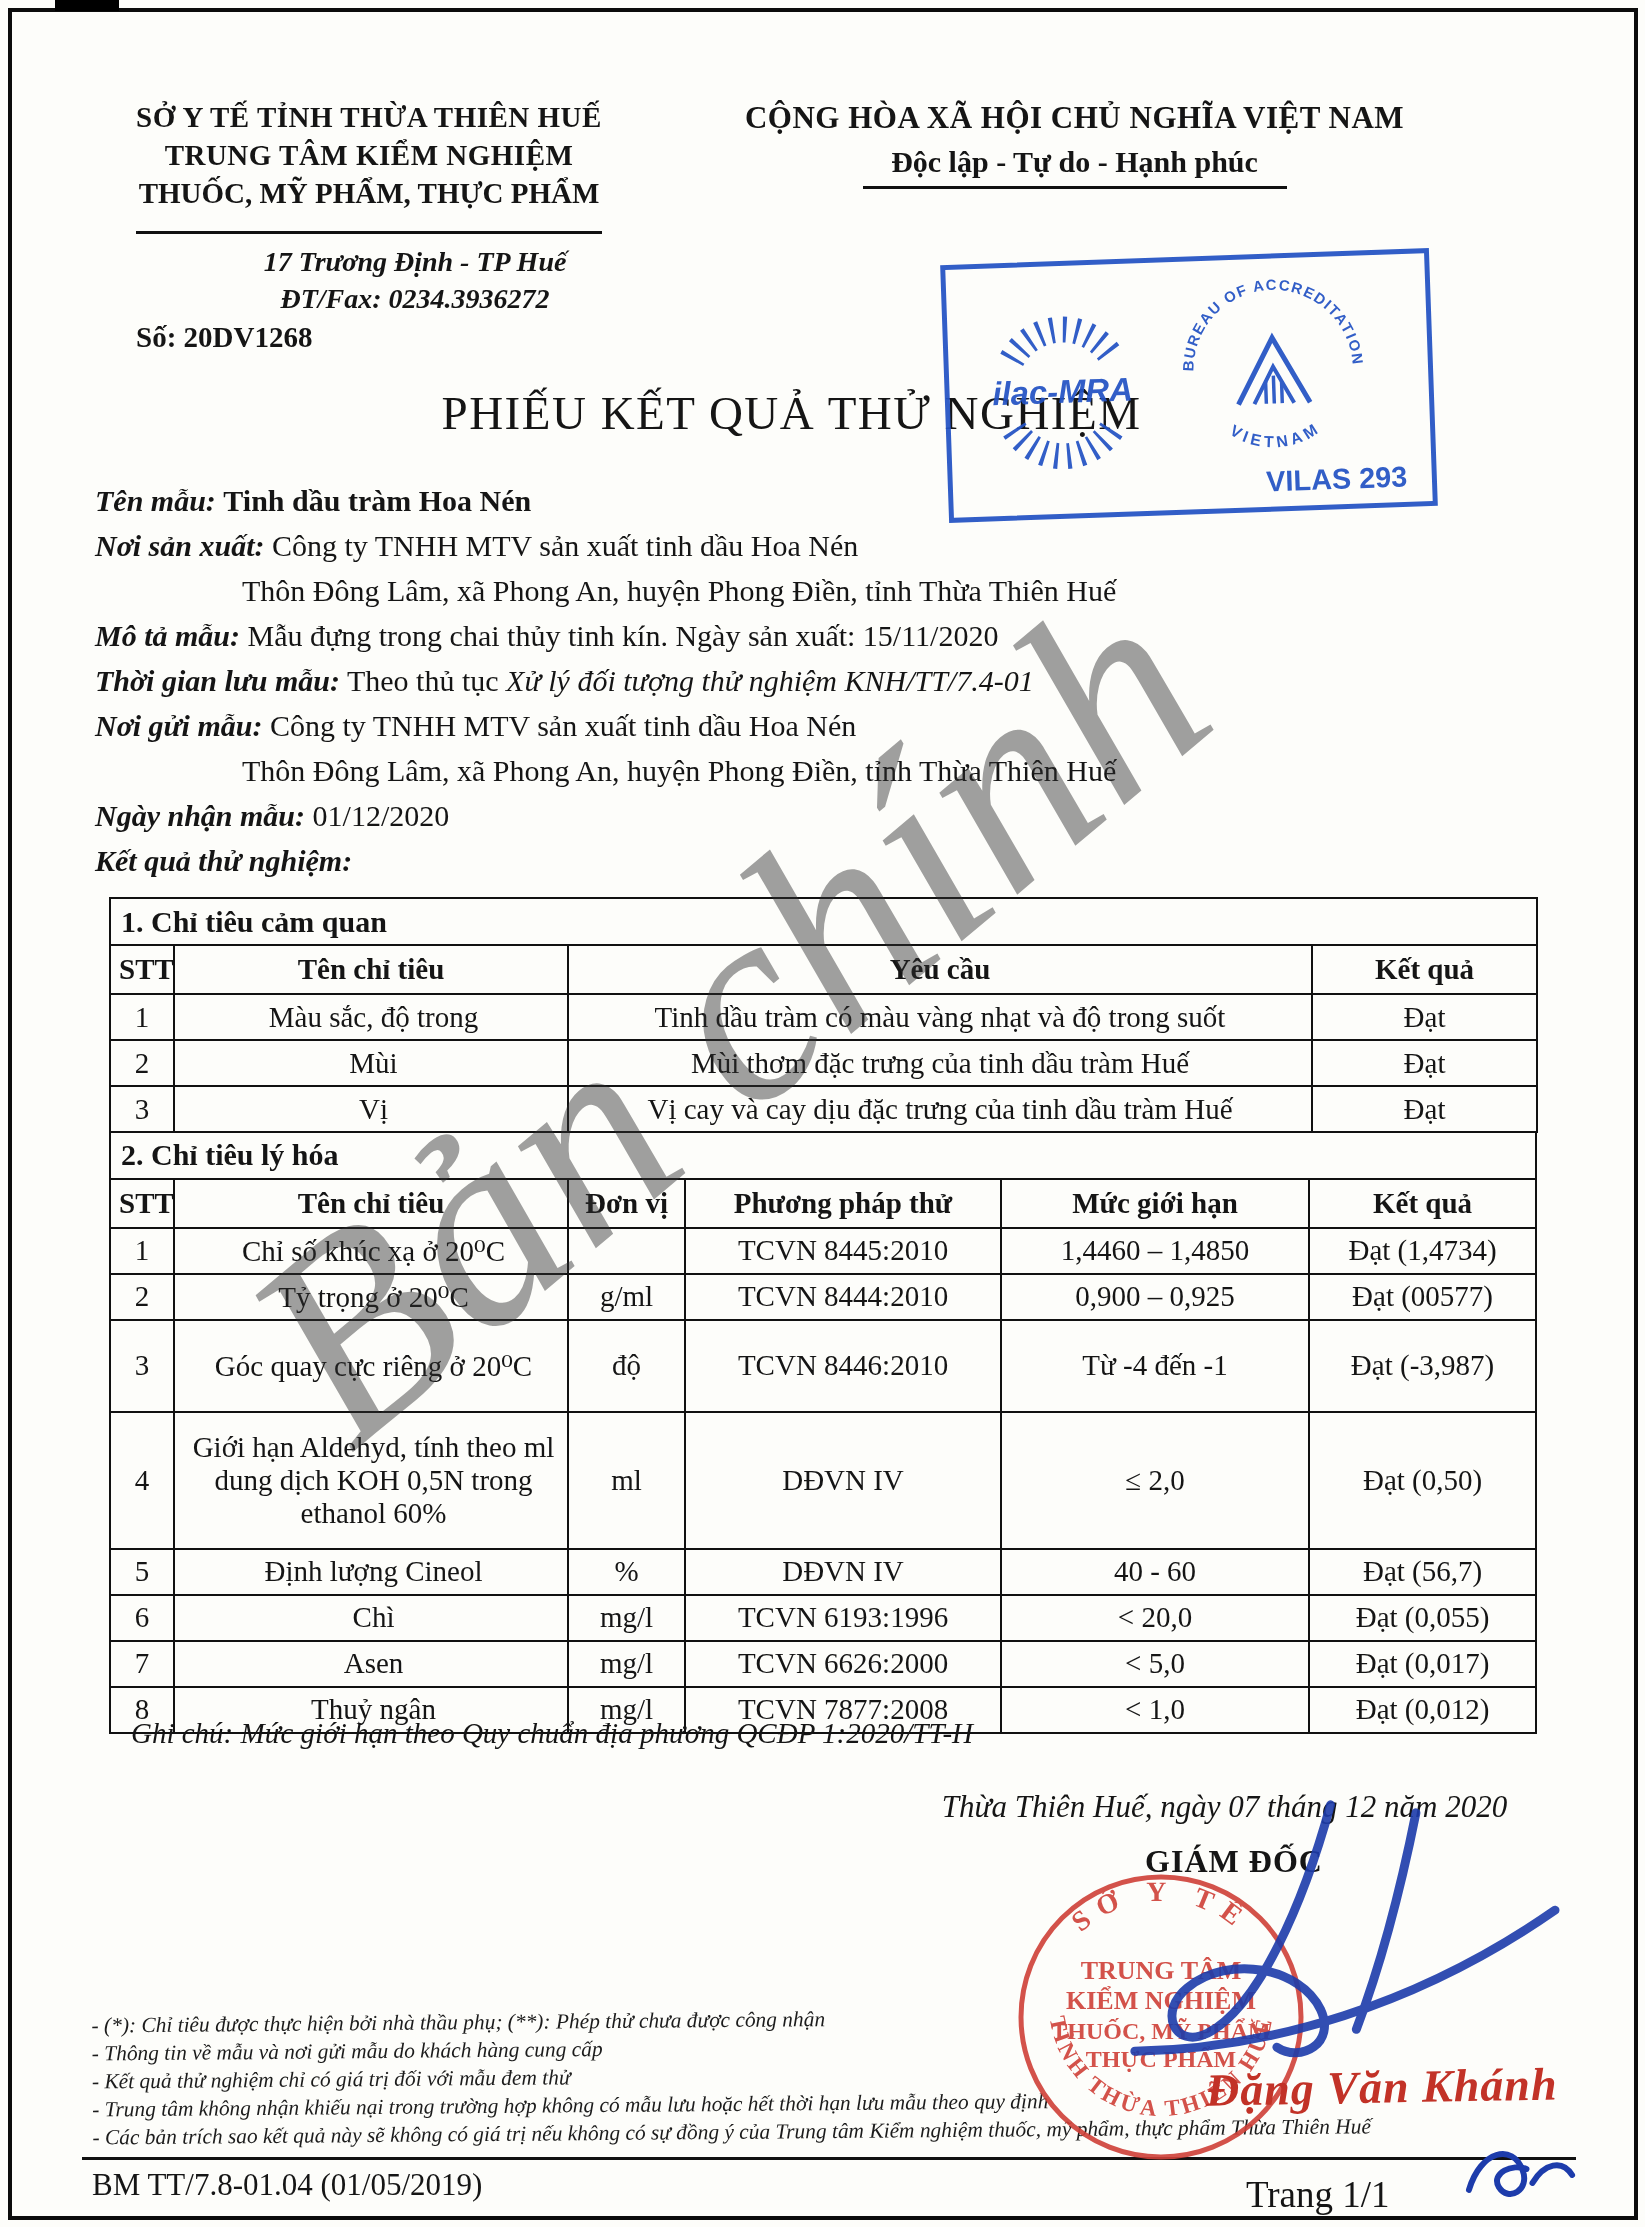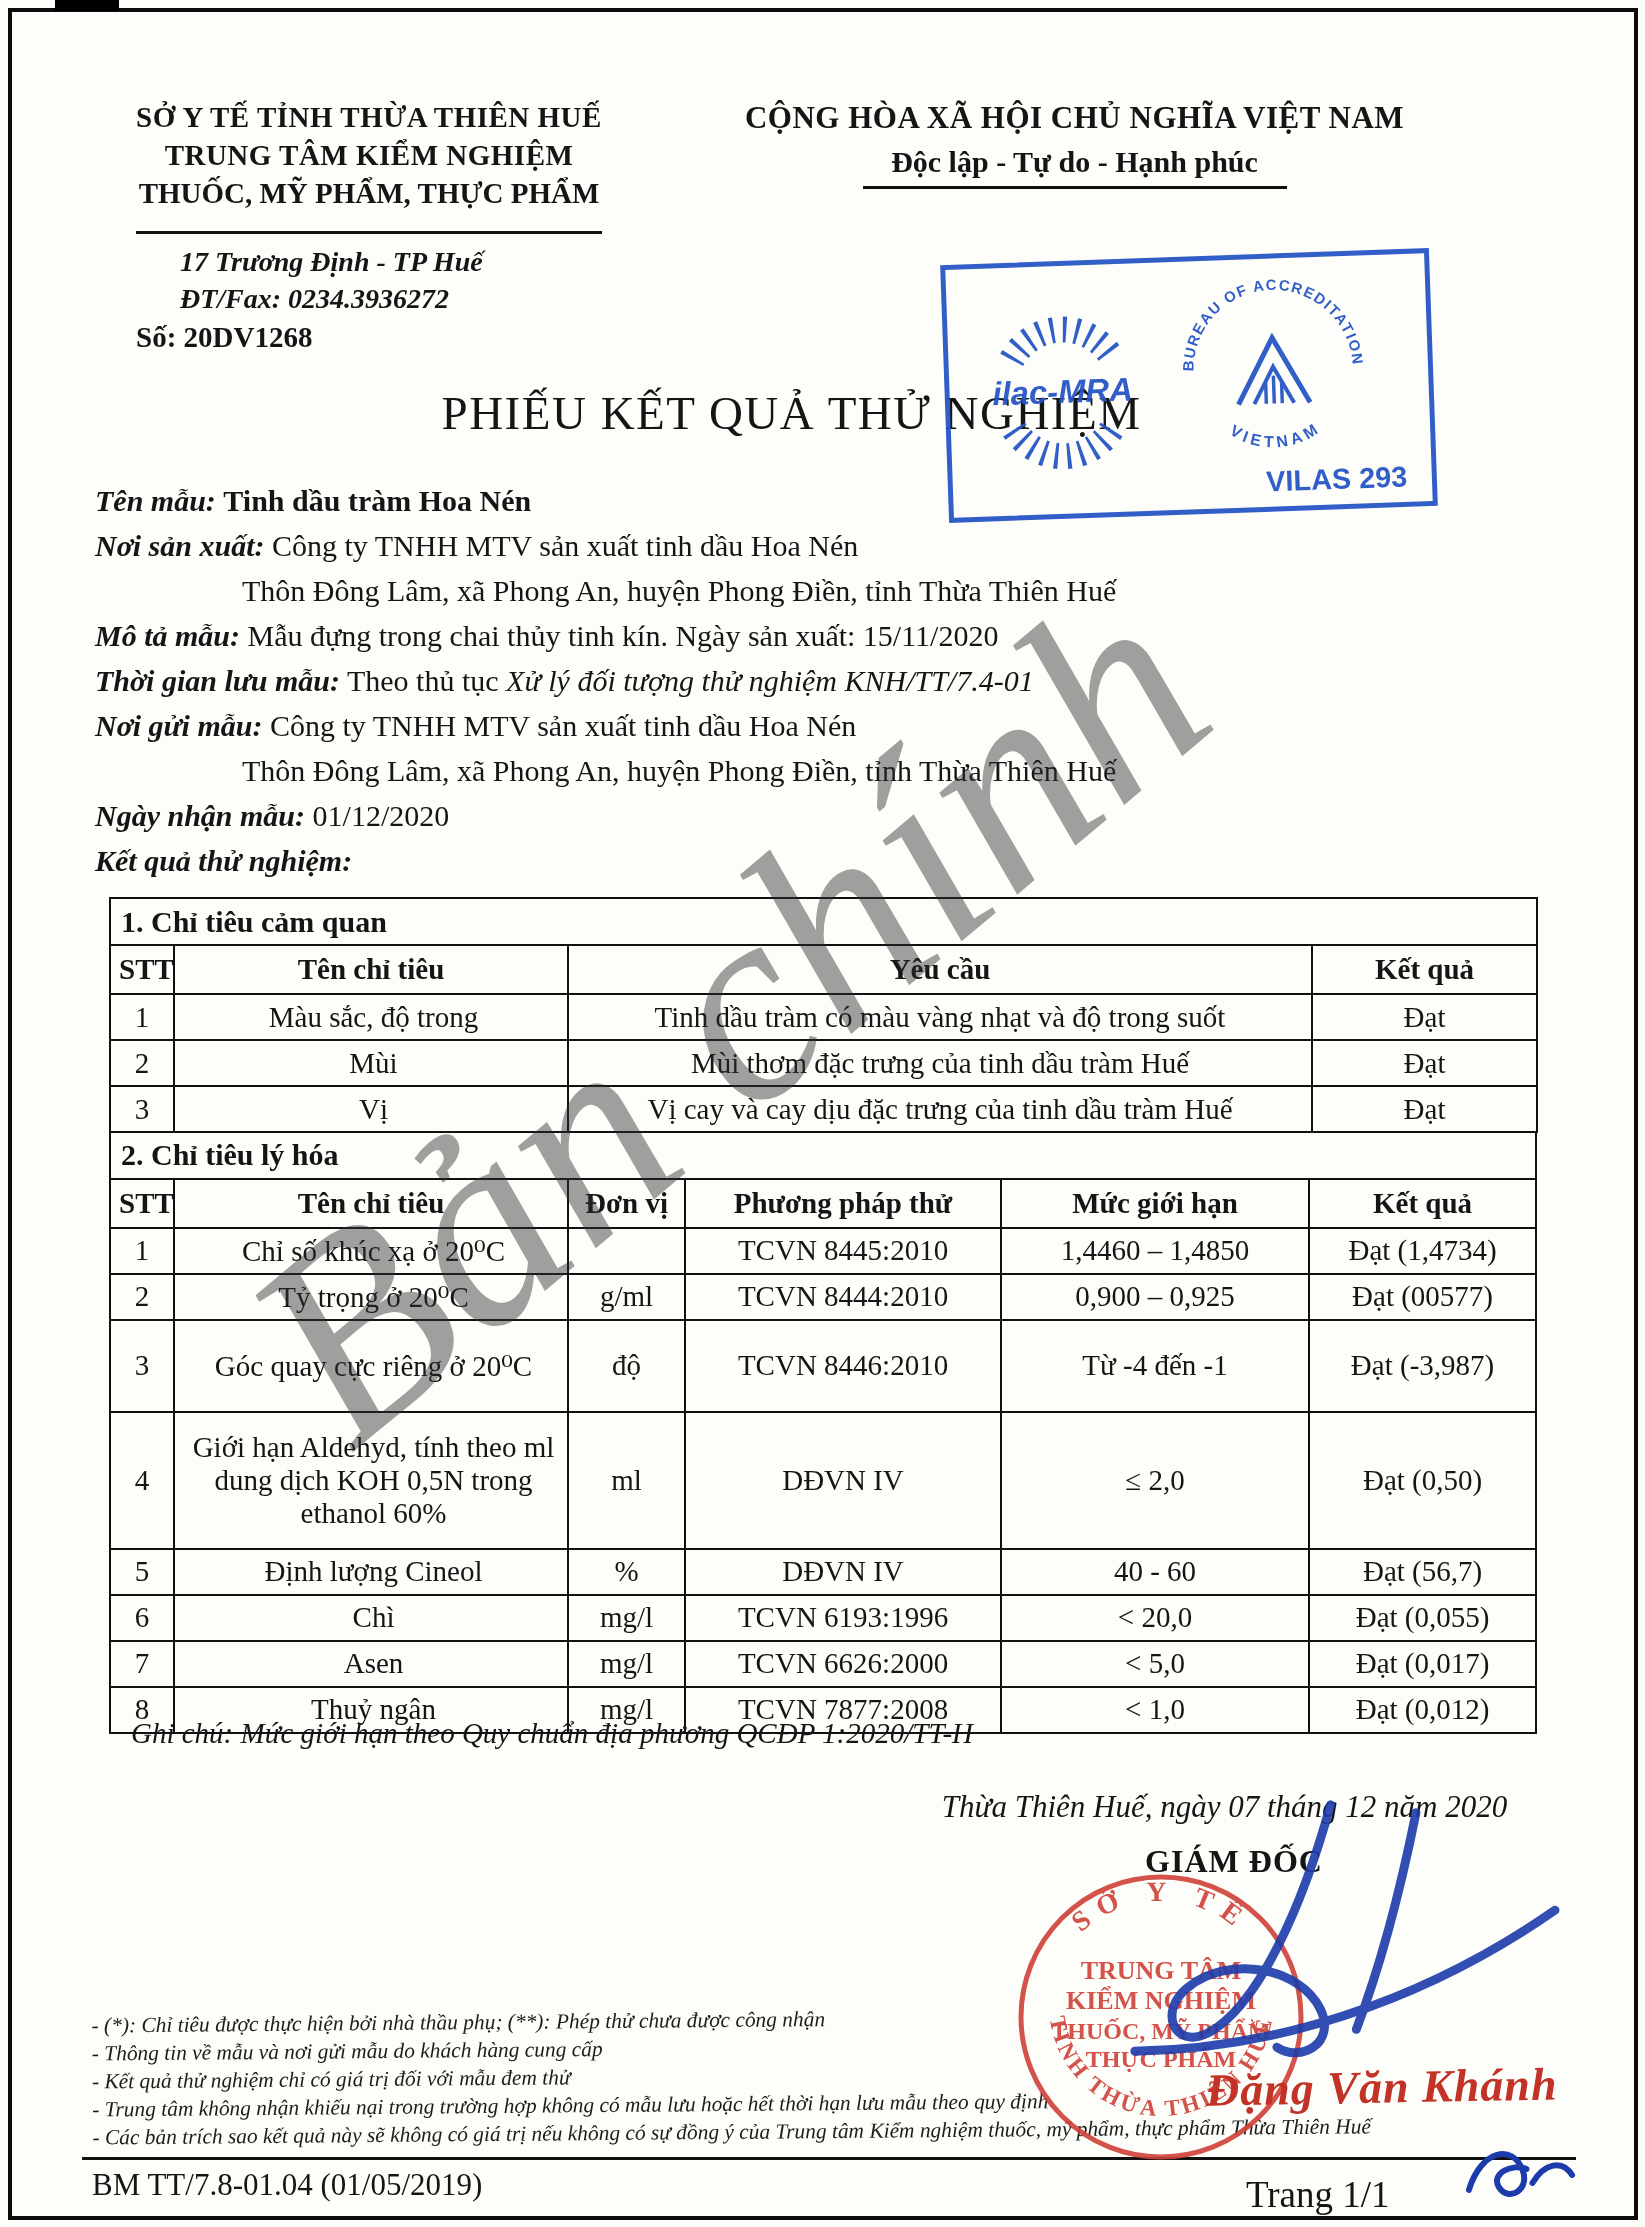--- a/index.html
+++ b/index.html
@@ -6,21 +6,21 @@
   html,body { background:#9a9a9a; }
   body { font-family:"Liberation Serif","DejaVu Serif",serif; color:#151515; }
   .page { position:relative; width:1646px; height:2228px; background:#fdfdfa; margin:0 auto; overflow:hidden; }
   .scan-frame { position:absolute; inset:8px; border:4px solid #0c0c0c; pointer-events:none; z-index:9; }
   .corner-blob { position:absolute; top:0; left:55px; width:64px; height:11px; background:#000; z-index:10; }
 
   
   .header-left { position:absolute; left:88px; top:98px; width:562px; text-align:center; font-weight:bold; z-index:2; }
   .hl1,.hl2 { font-size:29px; line-height:38px; letter-spacing:0.5px; }
   .hl3 { font-size:29px; line-height:38px; display:inline-block; padding:0 3px 19px; border-bottom:3px solid #111; }
-  .agency-addr { margin-top:9px; text-align:left; padding-left:92px; font-style:italic; font-weight:bold; font-size:28px; line-height:37px; }
+  .agency-addr { margin-top:9px; text-align:center; padding-left:92px; font-style:italic; font-weight:bold; font-size:28px; line-height:37px; }
   .docnum { text-align:left; padding-left:48px; font-weight:bold; font-style:normal; font-size:29px; line-height:40px; }
 
   .header-right { position:absolute; left:617px; top:100px; width:915px; text-align:center; z-index:2; }
   .nr1 { font-size:31px; font-weight:bold; letter-spacing:0.5px; }
   .nr2 { font-size:30px; font-weight:bold; margin-top:9px; }
   .motto-underline { width:424px; border-top:3px solid #111; margin:7px auto 0; }
 
   
   .doc-title { position:absolute; left:60px; top:386px; width:1463px; text-align:center; font-size:47px; font-weight:normal; letter-spacing:1.5px; z-index:1; }
 

